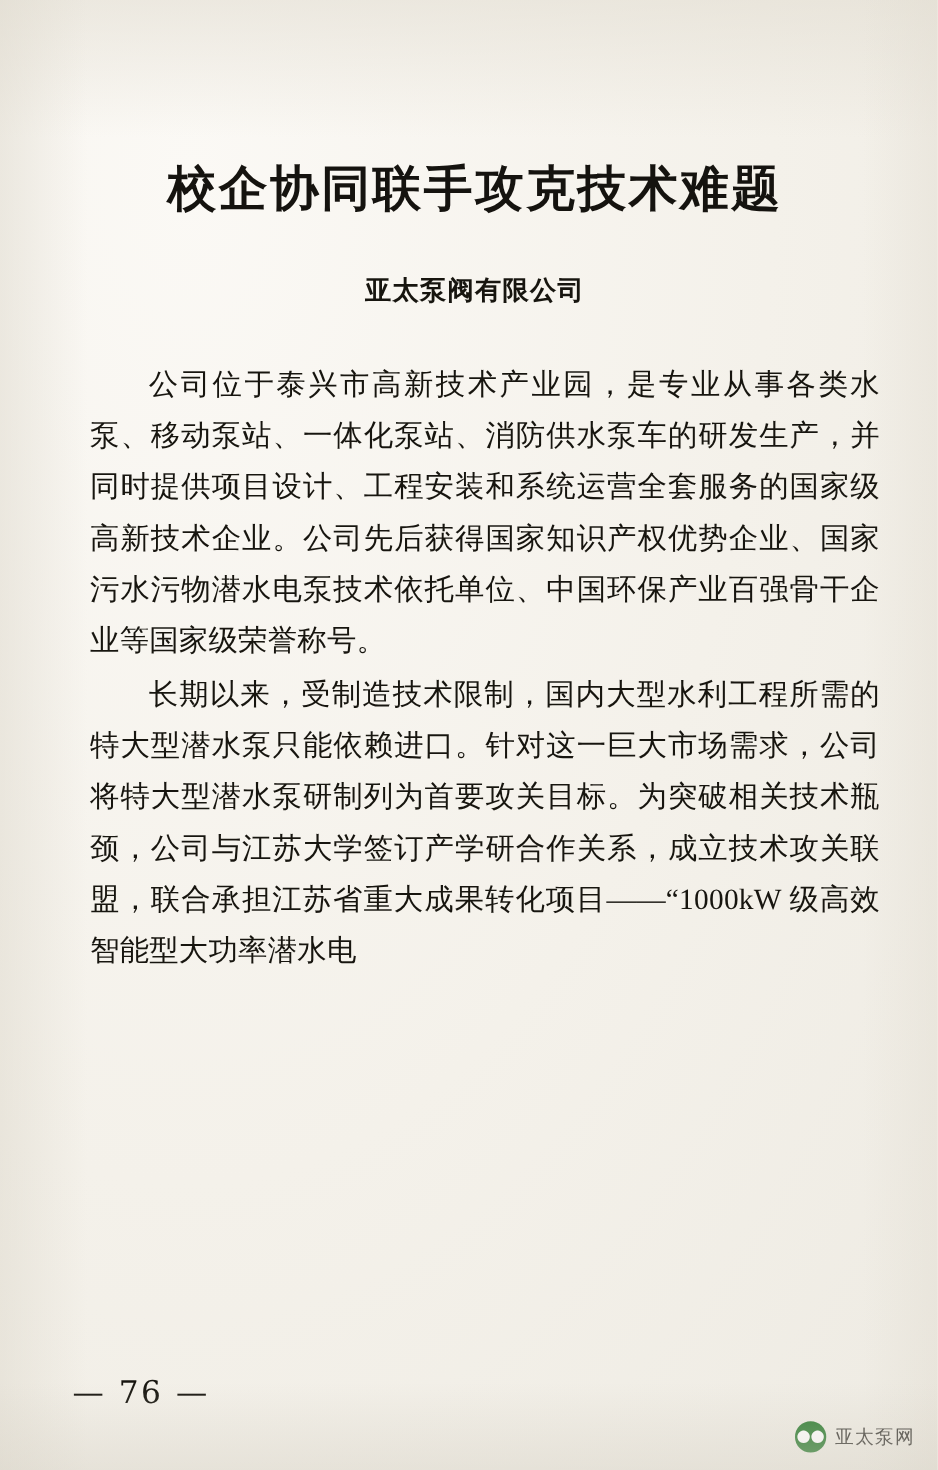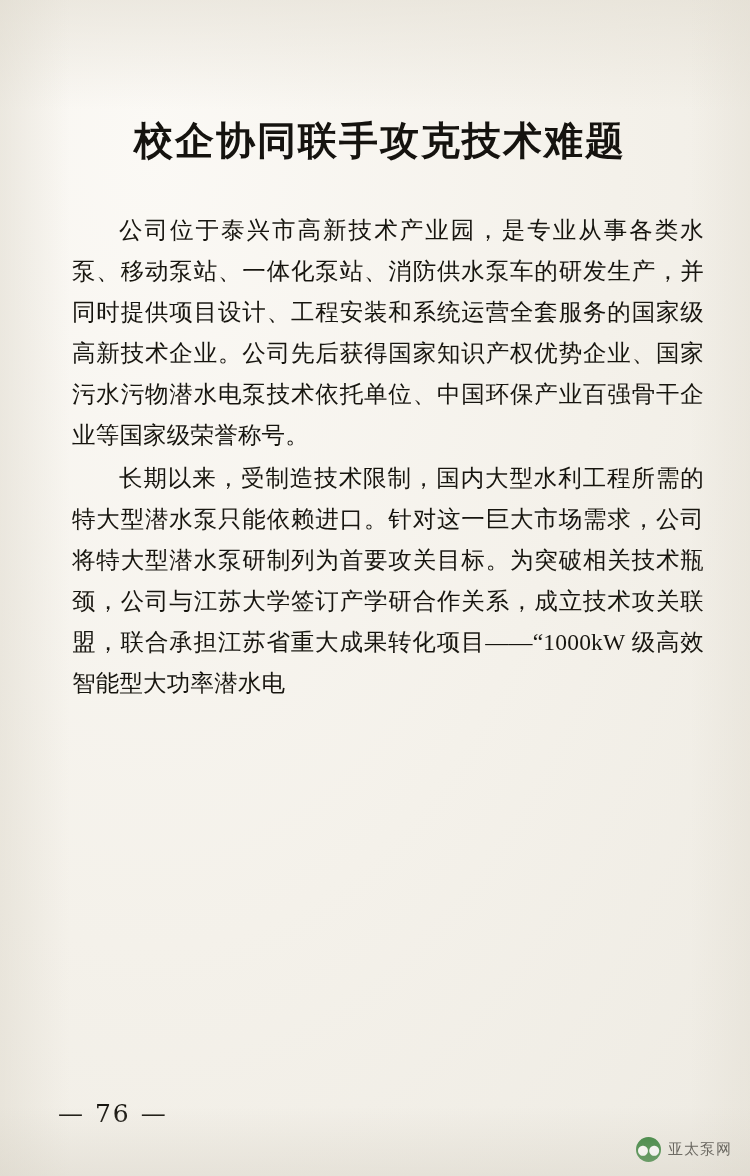--- a/index.html
+++ b/index.html
@@ -36,21 +36,21 @@
   .paper-tint-right {
     position: absolute;
     right: 0; top: 0; bottom: 0; width: 60px;
     background: linear-gradient(270deg, rgba(226,221,210,0.45), rgba(244,241,234,0));
     pointer-events: none;
   }
   .content {
     position: absolute;
     left: 56px;
     right: 46px;
-    top: 2px;
+    top: 12px;
   }
   .doc-title {
     margin: 0;
     padding-top: 112px;
     text-align: center;
     font-size: 39px;
     font-weight: bold;
     letter-spacing: 2px;
     color: #15130f;
     font-family: "DejaVu Serif", "Liberation Serif", serif;
@@ -133,20 +133,21 @@
 </head>
 <body>
 
 <div class="page">
   <div class="paper-tint"></div>
   <div class="paper-tint-left"></div>
   <div class="paper-tint-right"></div>
 
   <div class="content">
     <h1 class="doc-title">校企协同联手攻克技术难题</h1>
+    <div class="doc-byline">亚太泵阀有限公司</div>
 
     <div class="body-text">
       <p class="para">公司位于泰兴市高新技术产业园，是专业从事各类水泵、移动泵站、一体化泵站、消防供水泵车的研发生产，并同时提供项目设计、工程安装和系统运营全套服务的国家级高新技术企业。公司先后获得国家知识产权优势企业、国家污水污物潜水电泵技术依托单位、中国环保产业百强骨干企业等国家级荣誉称号。</p>
       <p class="para">长期以来，受制造技术限制，国内大型水利工程所需的特大型潜水泵只能依赖进口。针对这一巨大市场需求，公司将特大型潜水泵研制列为首要攻关目标。为突破相关技术瓶颈，公司与江苏大学签订产学研合作关系，成立技术攻关联盟，联合承担江苏省重大成果转化项目——“1000kW 级高效智能型大功率潜水电</p>
     </div>
   </div>
 
   <div class="page-number">— 76 —</div>
 
   <div class="footer-brand">

